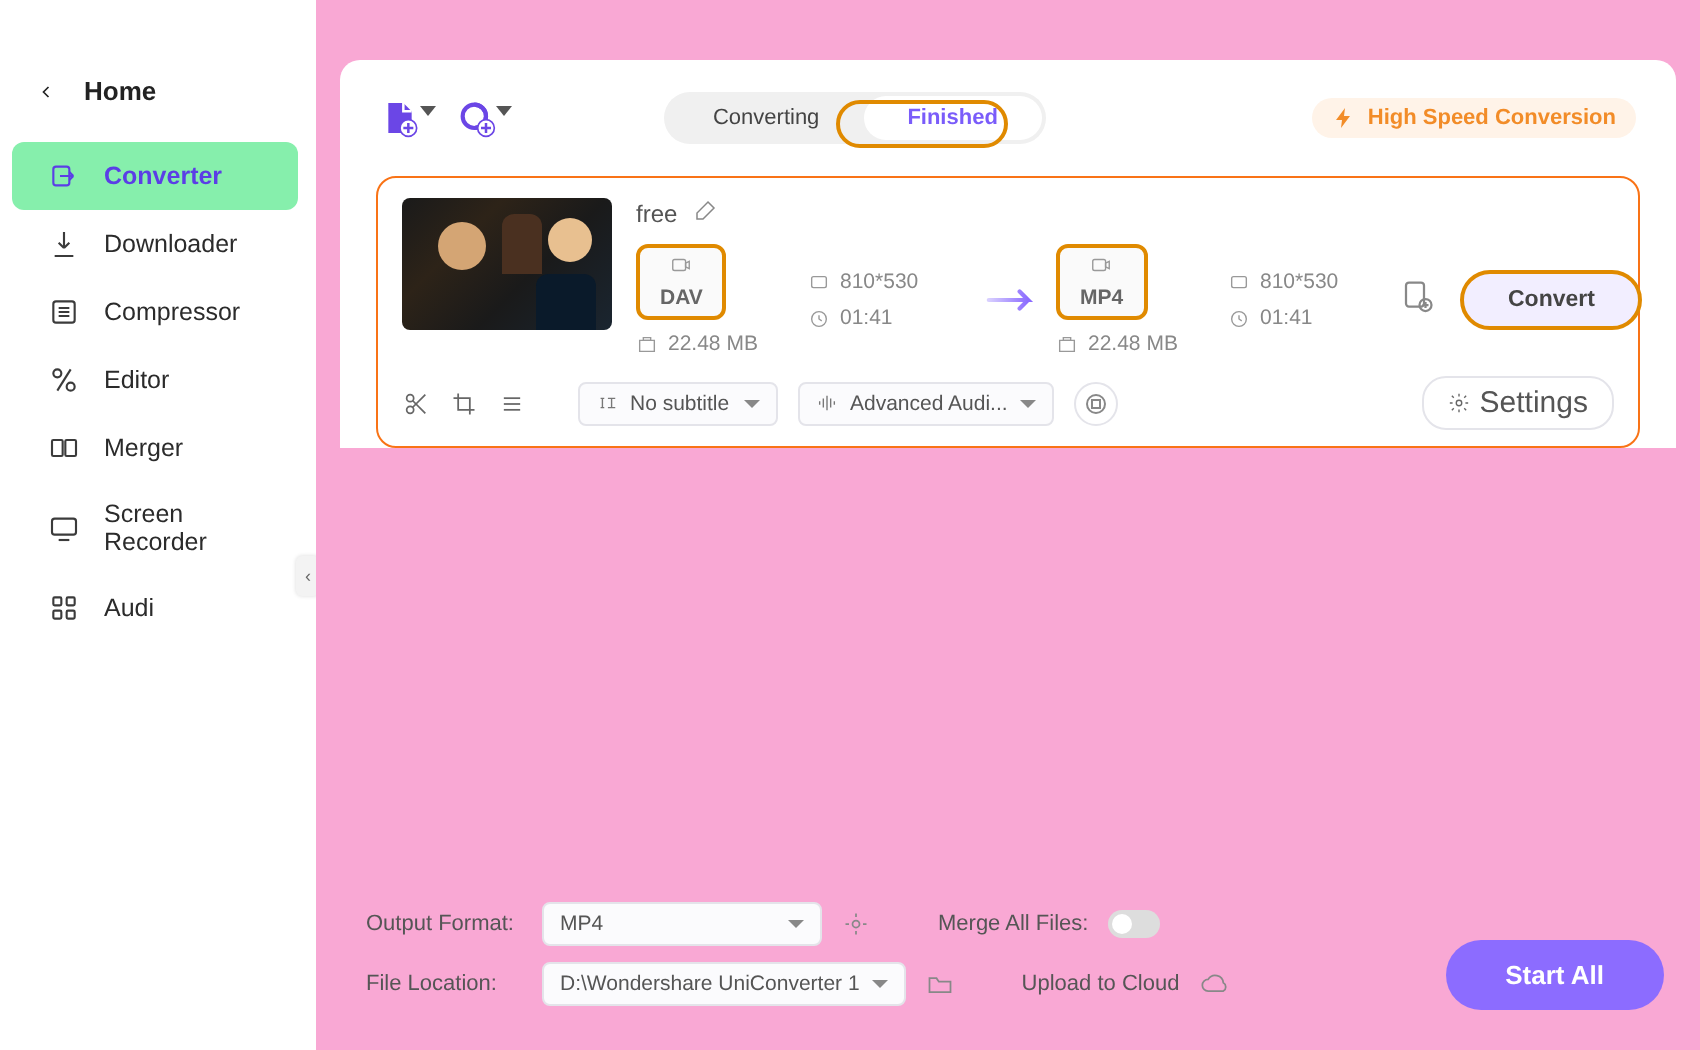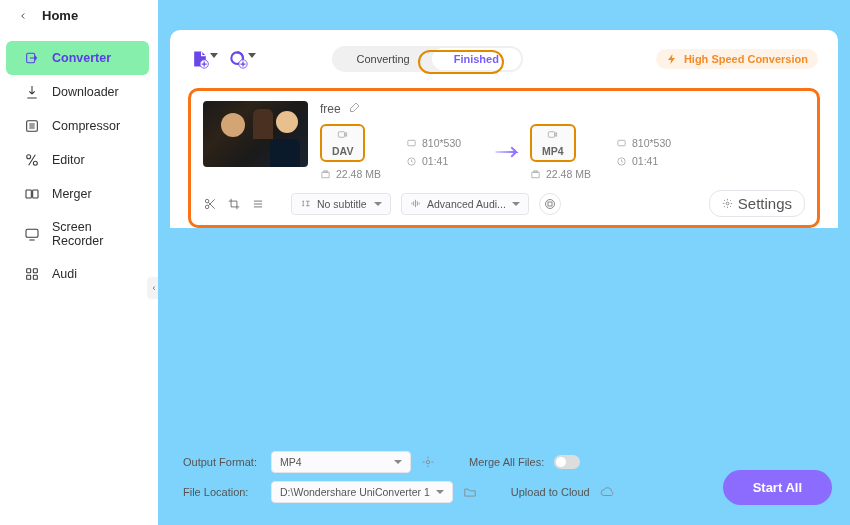--- a/index.html
+++ b/index.html
@@ -2,41 +2,41 @@
 <html><head>
 <meta charset="utf-8">
 <style>
   * { box-sizing: border-box; margin: 0; padding: 0; font-family: -apple-system, BlinkMacSystemFont, "Segoe UI", Arial, sans-serif; }
   body { width: 850px; height: 525px; background: #fff; overflow: hidden; position: relative; color:#333; }
   .titlebar { position:absolute; top:0; right:0; height:30px; display:flex; align-items:center; gap:10px; padding-right:12px; }
   .titlebar .avatar { width:18px; height:18px; border-radius:50%; background:#f5a623; display:flex; align-items:center;justify-content:center; }
   .titlebar .avatar svg{width:10px;height:10px;fill:#fff;}
   .titlebar .ticon{color:#7a7a7a; font-size:14px; cursor:default;}
   .titlebar .ticon svg{width:16px;height:16px;stroke:#7a7a7a;fill:none;stroke-width:1.5;}
-  .sidebar { position:absolute; left:0; top:0; width:155px; height:100%; background:#fff; }
+  .sidebar { position:absolute; left:0; top:0; width:155px; height:100%; background:#fff; padding-top:30px; }
   .sidebar .home-row{display:flex;align-items:center;gap:14px;padding:8px 18px;font-weight:600;font-size:13px;color:#222;}
   .sidebar .home-row svg{width:10px;height:10px;stroke:#222;fill:none;stroke-width:2;}
   .sidebar .nav-item{display:flex;align-items:center;gap:12px;padding:9px 18px;font-size:12.5px;color:#2b2b2b;cursor:pointer;border-radius:6px;margin:0 6px;}
   .sidebar .nav-item.active{background:#86efac;color:#5B3EE6;font-weight:600;}
   .sidebar .nav-item .nicon{width:16px;height:16px;display:flex;align-items:center;justify-content:center;}
   .sidebar .nav-item .nicon svg{width:16px;height:16px;stroke:#3b3b3b;fill:none;stroke-width:1.6;}
   .sidebar .nav-item.active .nicon svg{stroke:#5B3EE6;}
   .collapse-handle{position:absolute;left:148px;top:278px;width:12px;height:20px;background:#f3f3f3;border-radius:3px;display:flex;align-items:center;justify-content:center;font-size:9px;color:#666;cursor:pointer;box-shadow:0 0 2px rgba(0,0,0,.15);}
-  .main{position:absolute;left:158px;top:0;right:0;bottom:0;background:#7dd3fc;}
+  .main{position:absolute;left:158px;top:0;right:0;bottom:0;background:#f9a8d4;}
   .topbar{display:flex;align-items:center;padding:10px 20px 0 20px;height:40px;}
   .topbar .circle-btn{width:20px;height:20px;display:flex;align-items:center;justify-content:center;margin-right:18px;cursor:pointer;position:relative;}
   .topbar .circle-btn svg{width:20px;height:20px;fill:#6B46E6;}
   .topbar .circle-btn .caret{position:absolute;right:-8px;top:4px;border-left:4px solid transparent;border-right:4px solid transparent;border-top:5px solid #555;}
   .tabs{margin-left:auto;margin-right:auto;position:absolute;left:50%;transform:translateX(-50%);top:6px;background:#f0f0f0;border-radius:14px;padding:2px;display:flex;}
   .tabs .tab{padding:5px 22px;font-size:11px;border-radius:12px;cursor:pointer;color:#444;}
   .tabs .tab.selected{background:#fff;color:#7A5CFA;font-weight:600;}
   .tabs-marker{position:absolute;top:4px;border:2px solid #E08A00;border-radius:14px;width:86px;height:24px;pointer-events:none;}
   .hs-conv{margin-left:auto;display:flex;align-items:center;gap:6px;font-size:11px;color:#F28C28;font-weight:600;background:#FFF3E8;padding:4px 10px;border-radius:12px;}
   .hs-conv svg{width:12px;height:12px;fill:#F28C28;}
-  .card{margin:14px 18px 0 18px;background:#fff;border:3px solid #f97316;border-radius:10px;padding:10px 12px 8px 12px;}
+  .card{margin:14px 18px 0 18px;background:#fff;border:1px solid #f97316;border-radius:10px;padding:10px 12px 8px 12px;}
   .row1{display:flex;align-items:flex-start;}
   .thumb{width:105px;height:66px;border-radius:4px;overflow:hidden;background:linear-gradient(135deg,#1a1a1a 0%,#2d2318 30%,#1a1a1a 60%,#1a2530 100%);position:relative;flex-shrink:0;}
   .thumb::before{content:"";position:absolute;left:18px;top:12px;width:24px;height:24px;border-radius:50%;background:#d4a574;}
   .thumb::after{content:"";position:absolute;left:50px;top:8px;width:20px;height:30px;background:#4a3020;border-radius:6px 6px 0 0;}
   .thumb .f2{position:absolute;right:10px;top:10px;width:22px;height:22px;border-radius:50%;background:#e8c090;}
   .thumb .f3{position:absolute;right:8px;bottom:0;width:30px;height:28px;background:#0a1a2a;border-radius:6px 6px 0 0;}
   .fileinfo{margin-left:12px;flex:1;}
   .fname{display:flex;align-items:center;gap:8px;font-size:12px;color:#555;margin-bottom:8px;}
   .fname svg{width:12px;height:12px;stroke:#888;fill:none;stroke-width:1.5;}
   .metagrid{display:flex;align-items:center;}
@@ -294,20 +294,28 @@
                   <span>810*530</span>
                 </span>
               <span class="plain">
                   <svg viewBox="0 0 24 24">
                     <circle cx="12" cy="12" r="8"></circle>
                     <path d="M12 8v4l3 2"></path>
                   </svg>
                   <span>01:41</span>
                 </span>
             </div>
+            <div class="right-actions">
+              <span class="pg-icon"><svg viewBox="0 0 24 24">
+                    <rect x="4" y="3" width="12" height="16" rx="2"></rect>
+                    <circle cx="17" cy="18" r="4"></circle>
+                    <path d="M17 16v4M15 18h4"></path>
+                  </svg></span>
+              <button class="convert-btn"><span>Convert</span></button>
+            </div>
           </div>
         </div>
       </div>
       <div class="row2">
         <span class="small-icn">
             <svg viewBox="0 0 24 24">
               <circle cx="7" cy="7" r="3"></circle>
               <circle cx="7" cy="17" r="3"></circle>
               <line x1="9" y1="9" x2="20" y2="20"></line>
               <line x1="9" y1="15" x2="20" y2="4"></line>

